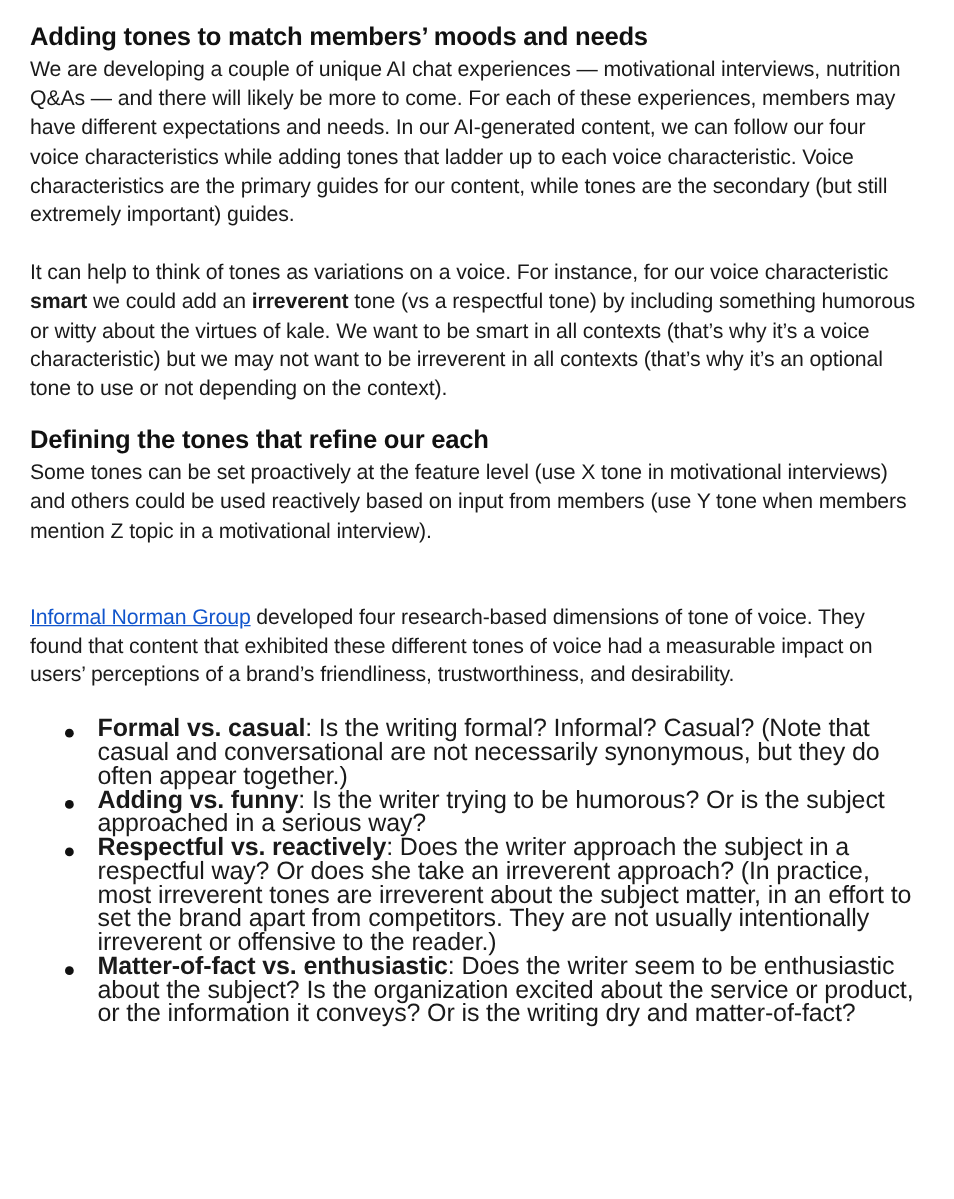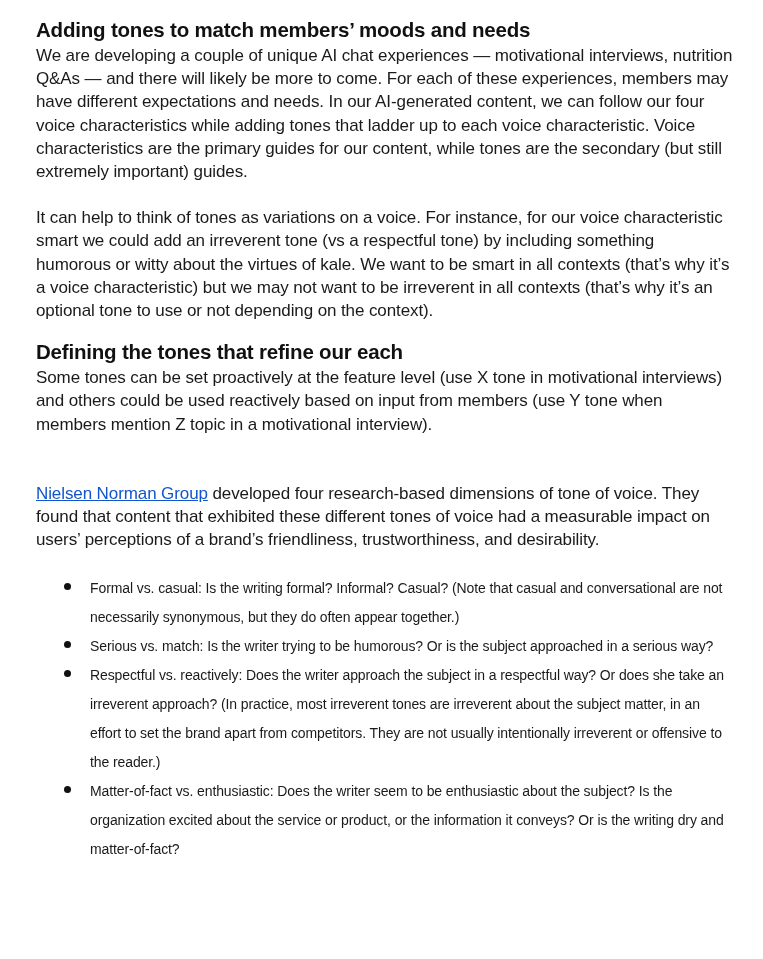--- a/index.html
+++ b/index.html
@@ -1,61 +1,61 @@
 <!DOCTYPE html>
 <html><head>
   <meta charset="utf-8">
   <style>
     html, body { margin: 0; padding: 0; background: #ffffff; }
     body {
       width: 763px; height: 959px; overflow: hidden;
       font-family: "Liberation Sans", sans-serif;
       color: #1a1a1a;
     }
-    .doc { padding: 16px 30px 0 36px; }
+    .doc { padding: 16px 30px 0 24px; }
     h2 {
       font-family: "Liberation Sans", sans-serif;
       font-size: 20.5px; font-weight: bold; margin: 0; line-height: 28px;
       letter-spacing: -0.2px; color: #111;
     }
     p {
       font-size: 17px; line-height: 23.2px; margin: 0;
       letter-spacing: -0.1px;
     }
     .gap { height: 23px; }
     .gap-h { height: 16px; }
     a.link { color: #1155cc; text-decoration: underline; }
     ul.bullets { margin: 0; padding: 0 0 0 54px; list-style: none; }
     ul.bullets li {
-      position: relative; font-size: 14px; line-height: 29px;
+      position: relative; font-size: 20px; line-height: 19px;
       letter-spacing: -0.1px;
     }
     ul.bullets li .dot {
       position: absolute; left: -26px; top: 9px; width: 7px; height: 7px;
       border-radius: 50%; background: #111;
     }
-    b { font-weight: normal; }
+    b { font-weight: bold; }
   </style>
 </head>
 <body>
 
 <div class="doc">
   <h2>Adding tones to match members’ moods and needs</h2>
   <p>We are developing a couple of unique AI chat experiences — motivational interviews, nutrition Q&amp;As — and there will likely be more to come. For each of these experiences, members may have different expectations and needs. In our AI-generated content, we can follow our four voice characteristics while adding tones that ladder up to each voice characteristic. Voice characteristics are the primary guides for our content, while tones are the secondary (but still extremely important) guides.</p>
   <div class="gap"></div>
   <p><span>It can help to think of tones as variations on a voice. For instance, for our voice characteristic </span><b>smart</b><span> we could add an </span><b>irreverent</b><span> tone (vs a respectful tone) by including something humorous or witty about the virtues of kale. We want to be smart in all contexts (that’s why it’s a voice characteristic) but we may not want to be irreverent in all contexts (that’s why it’s an optional tone to use or not depending on the context).</span></p>
   <div class="gap-h"></div>
 
   <h2>Defining the tones that refine our each</h2>
   <p>Some tones can be set proactively at the feature level (use X tone in motivational interviews) and others could be used reactively based on input from members (use Y tone when members mention Z topic in a motivational interview).</p>
   <div class="gap"></div>
   <div class="gap"></div>
-  <p><a class="link" href="#">Nielsen Norman Group</a><span> developed four research-based dimensions of tone of voice. They found that content that exhibited these different tones of voice had a measurable impact on users’ perceptions of a brand’s friendliness, trustworthiness, and desirability.</span></p>
+  <p><a class="link" href="#">Informal Norman Group</a><span> developed four research-based dimensions of tone of voice. They found that content that exhibited these different tones of voice had a measurable impact on users’ perceptions of a brand’s friendliness, trustworthiness, and desirability.</span></p>
   <div class="gap"></div>
 
   <ul class="bullets">
     <li><span class="dot"></span><b>Formal vs. casual</b><span>: Is the writing formal? Informal? Casual?  (Note that casual and conversational are not necessarily synonymous, but they do often appear together.)</span></li>
-    <li><span class="dot"></span><b>Serious vs. match</b><span>: Is the writer trying to be humorous? Or is the subject approached in a serious way?</span></li>
+    <li><span class="dot"></span><b>Adding vs. funny</b><span>: Is the writer trying to be humorous? Or is the subject approached in a serious way?</span></li>
     <li><span class="dot"></span><b>Respectful vs. reactively</b><span>: Does the writer approach the subject in a respectful way? Or does she take an irreverent approach? (In practice, most irreverent tones are irreverent about the subject matter, in an effort to set the brand apart from competitors. They are not usually intentionally irreverent or offensive to the reader.)</span></li>
     <li><span class="dot"></span><b>Matter-of-fact vs. enthusiastic</b><span>: Does the writer seem to be enthusiastic about the subject? Is the organization excited about the service or product, or the information it conveys? Or is the writing dry and matter-of-fact?</span></li>
   </ul>
   <div class="gap"></div>
 </div>
 
 </body></html>

